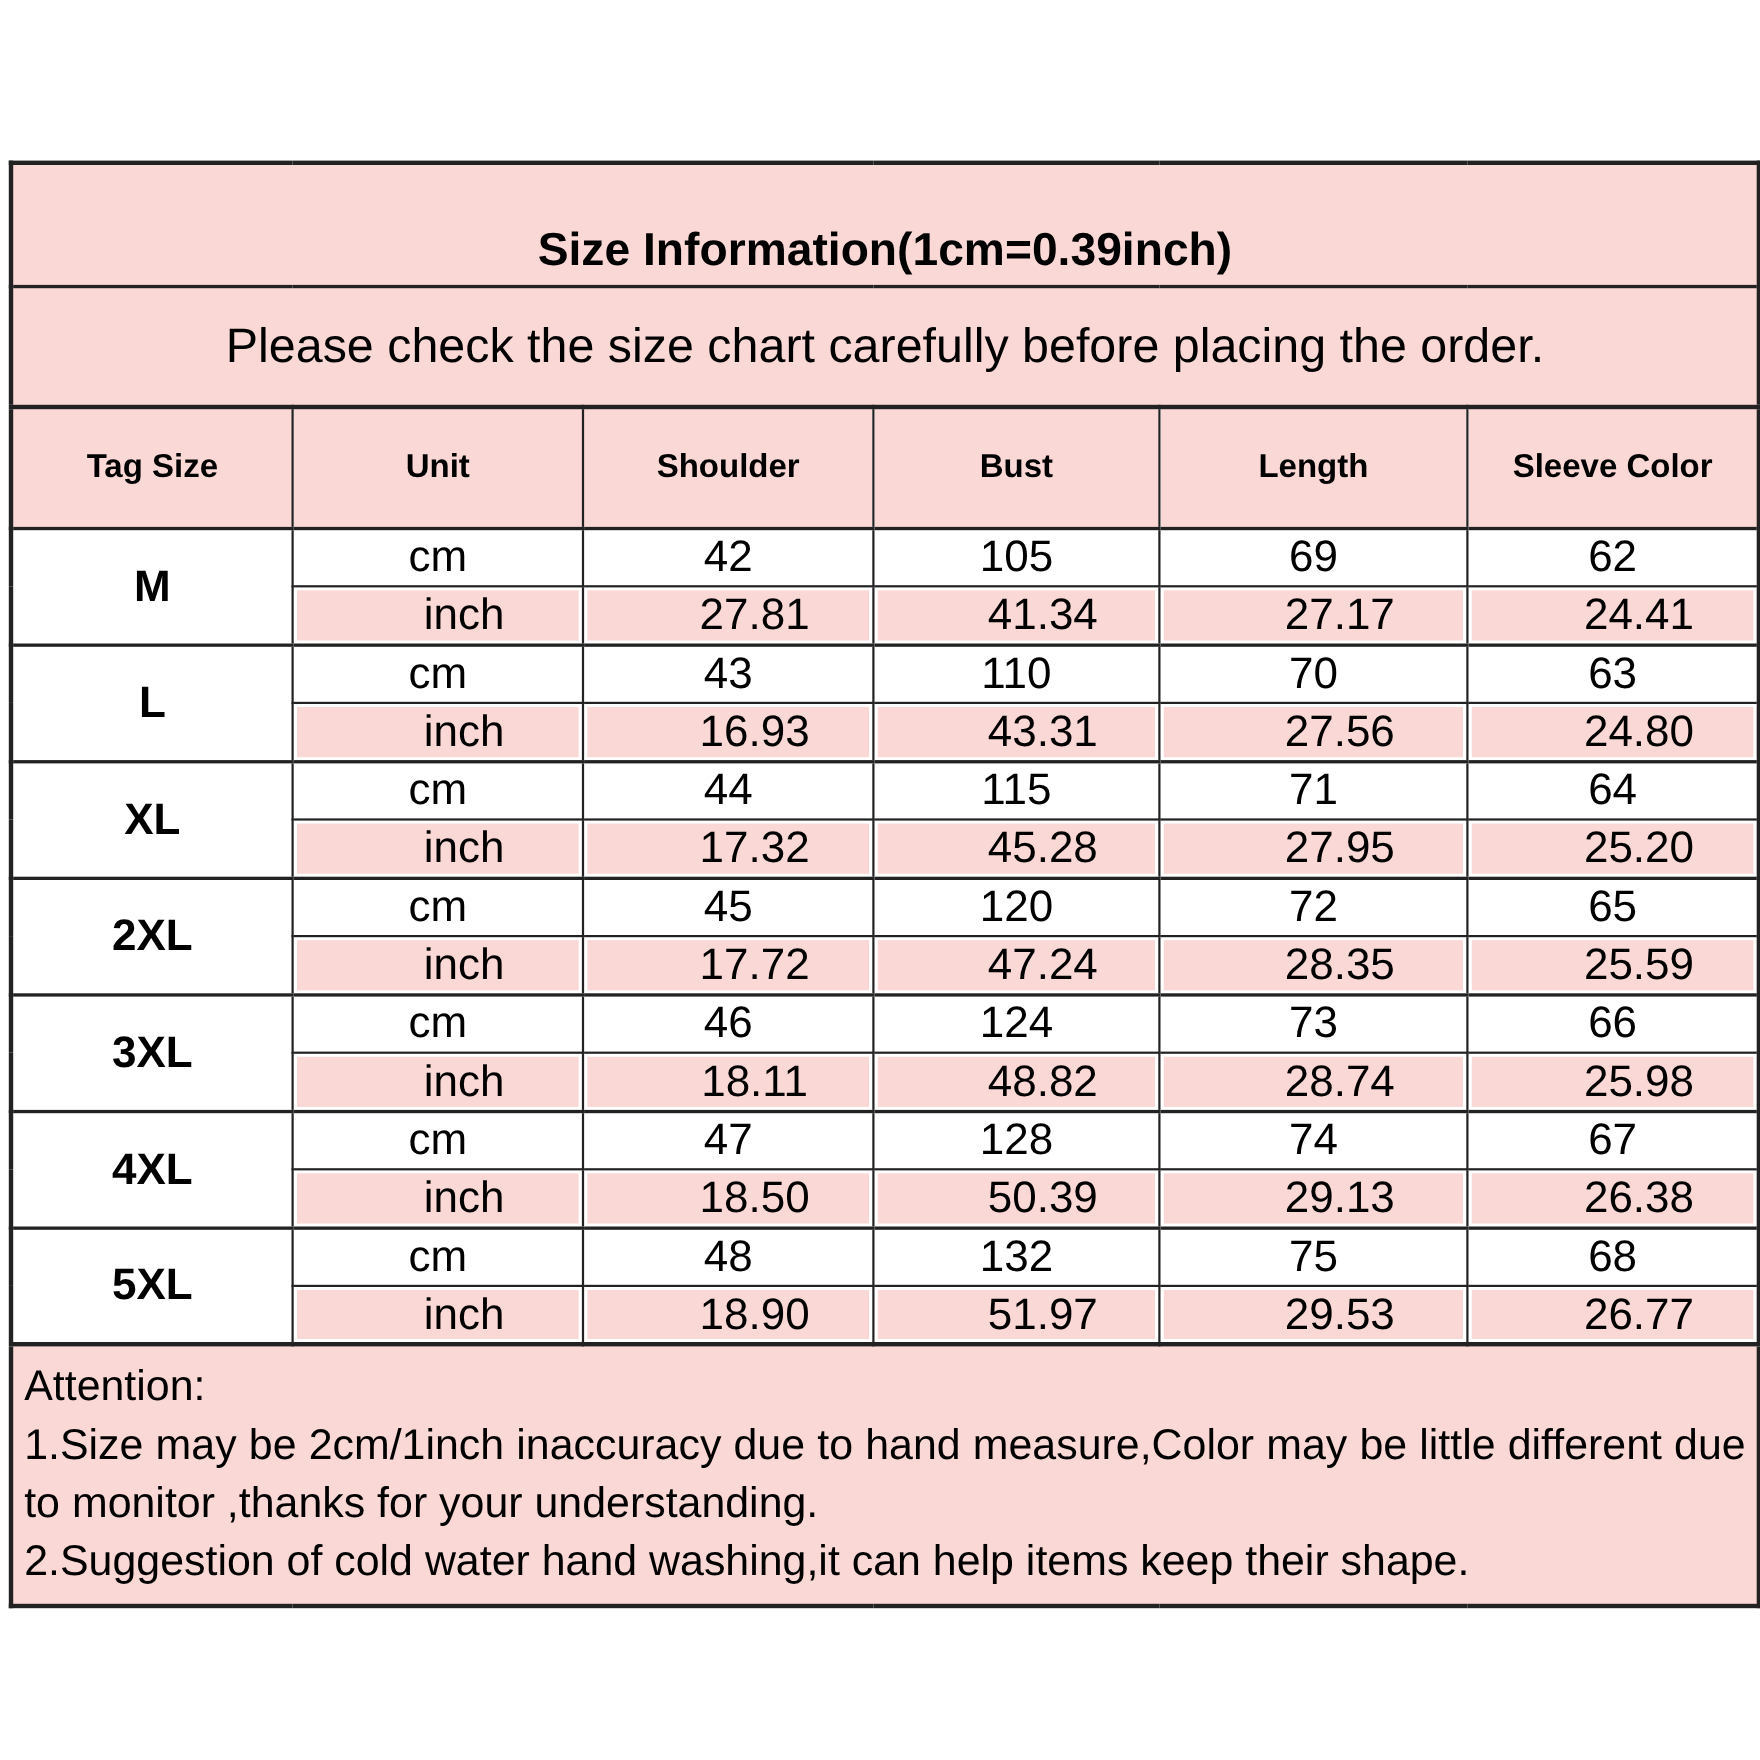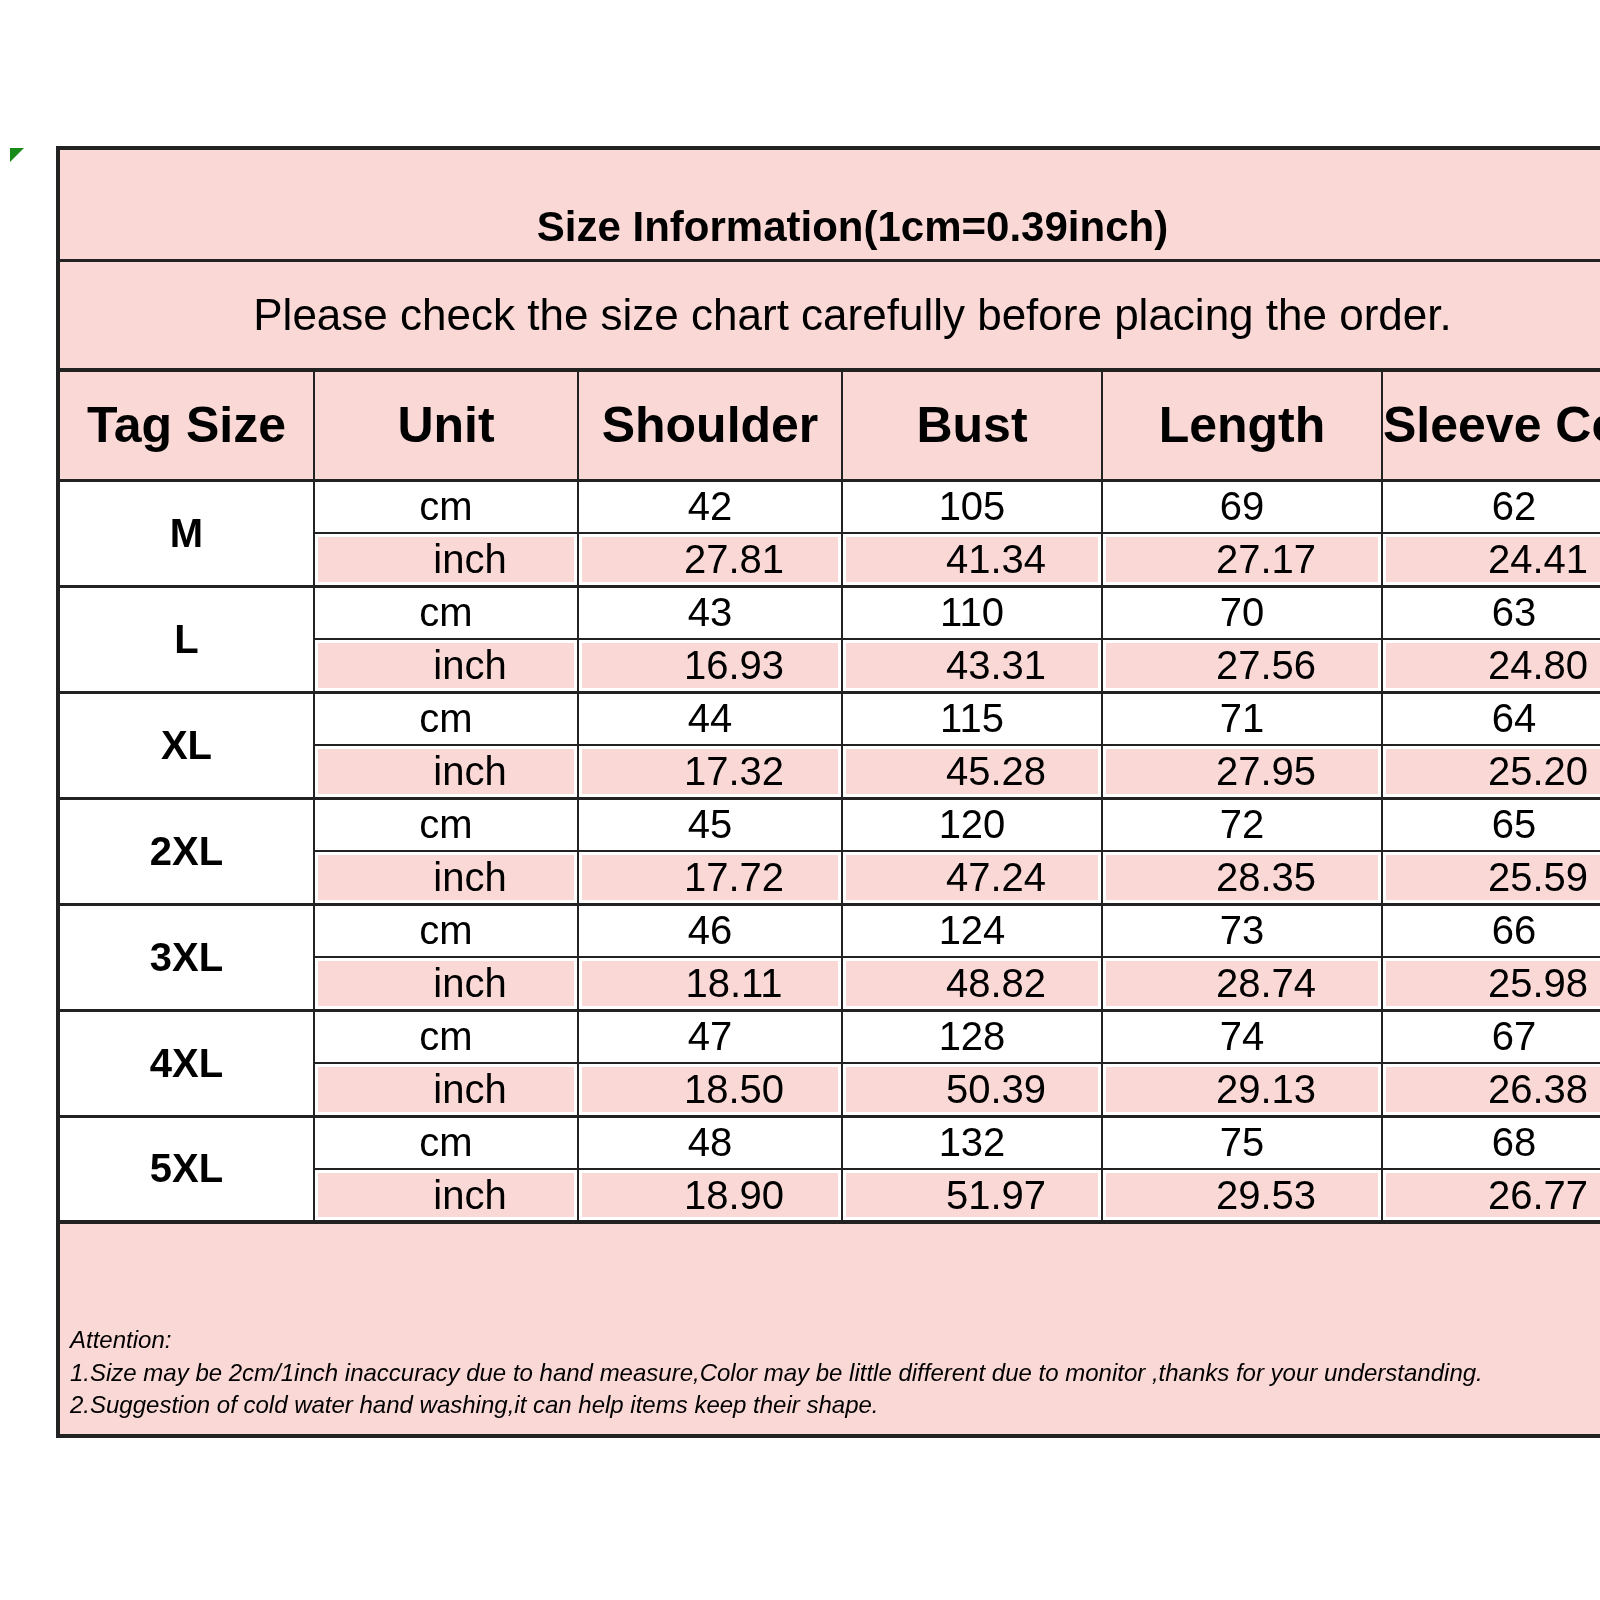--- a/index.html
+++ b/index.html
@@ -12,21 +12,20 @@
     height: 1600px;
     position: relative;
     font-family: "Liberation Sans", sans-serif;
     color: #000000;
   }
   .sheet {
     position: absolute;
     left: 8px;
     top: 146px;
     width: 1544px;
-    margin-left: 48px;
   }
   table.size-table {
     width: 1589px;
     table-layout: fixed;
     border-collapse: collapse;
     border: 4px solid #222222;
     background: #ffffff;
   }
   td, th {
     border: 2px solid #222222;
@@ -50,21 +49,21 @@
     padding-bottom: 8px;
     border-bottom: 3px solid #222222;
   }
   .subtitle-cell {
     background: #f9d8d6;
     font-size: 44px;
     border-bottom: 4px solid #222222;
   }
   .header-row th {
     background: #f9d8d6;
-    font-size: 50px;
+    font-size: 30px;
     font-weight: bold;
     border-bottom: 3px solid #222222;
   }
   td.tag {
     background: #ffffff;
     font-size: 44px;
     font-weight: bold;
     border-top: 3px solid #222222;
     border-bottom: 3px solid #222222;
   }
@@ -80,25 +79,24 @@
     background-color: #f9d8d6;
     background-image: linear-gradient(to bottom, #ffffff 0px, #ffffff 3px, #f9d8d6 3px, #f9d8d6 calc(100% - 3px), #ffffff calc(100% - 3px), #ffffff 100%);
     box-shadow: inset 3px 0 0 #ffffff, inset -3px 0 0 #ffffff;
     padding-left: 48px;
   }
   td.attention {
     background: #f9d8d6;
     border-top: 4px solid #222222;
     text-align: left;
     vertical-align: bottom;
-    font-size: 24px;
+    font-size: 39px;
     line-height: 1.36;
     padding: 10px 10px 12px 10px;
     white-space: normal;
-    font-style: italic;
   }
   .att-item-1 { text-align: justify; }
   .corner-marker {
     position: absolute;
     left: 10px;
     top: 148px;
     width: 0;
     height: 0;
     border-top: 14px solid #178a17;
     border-right: 14px solid transparent;

